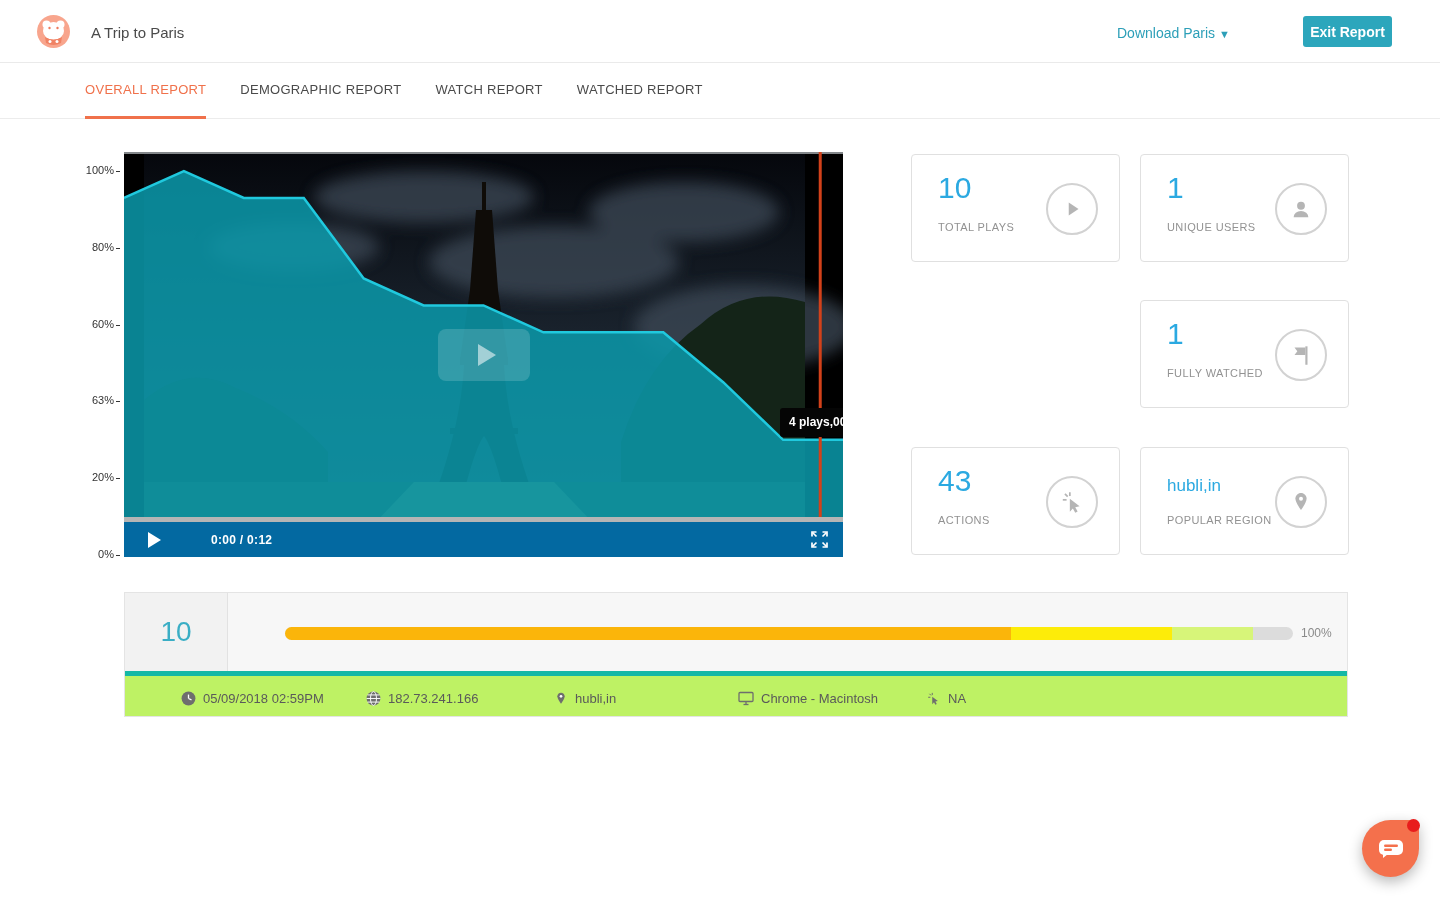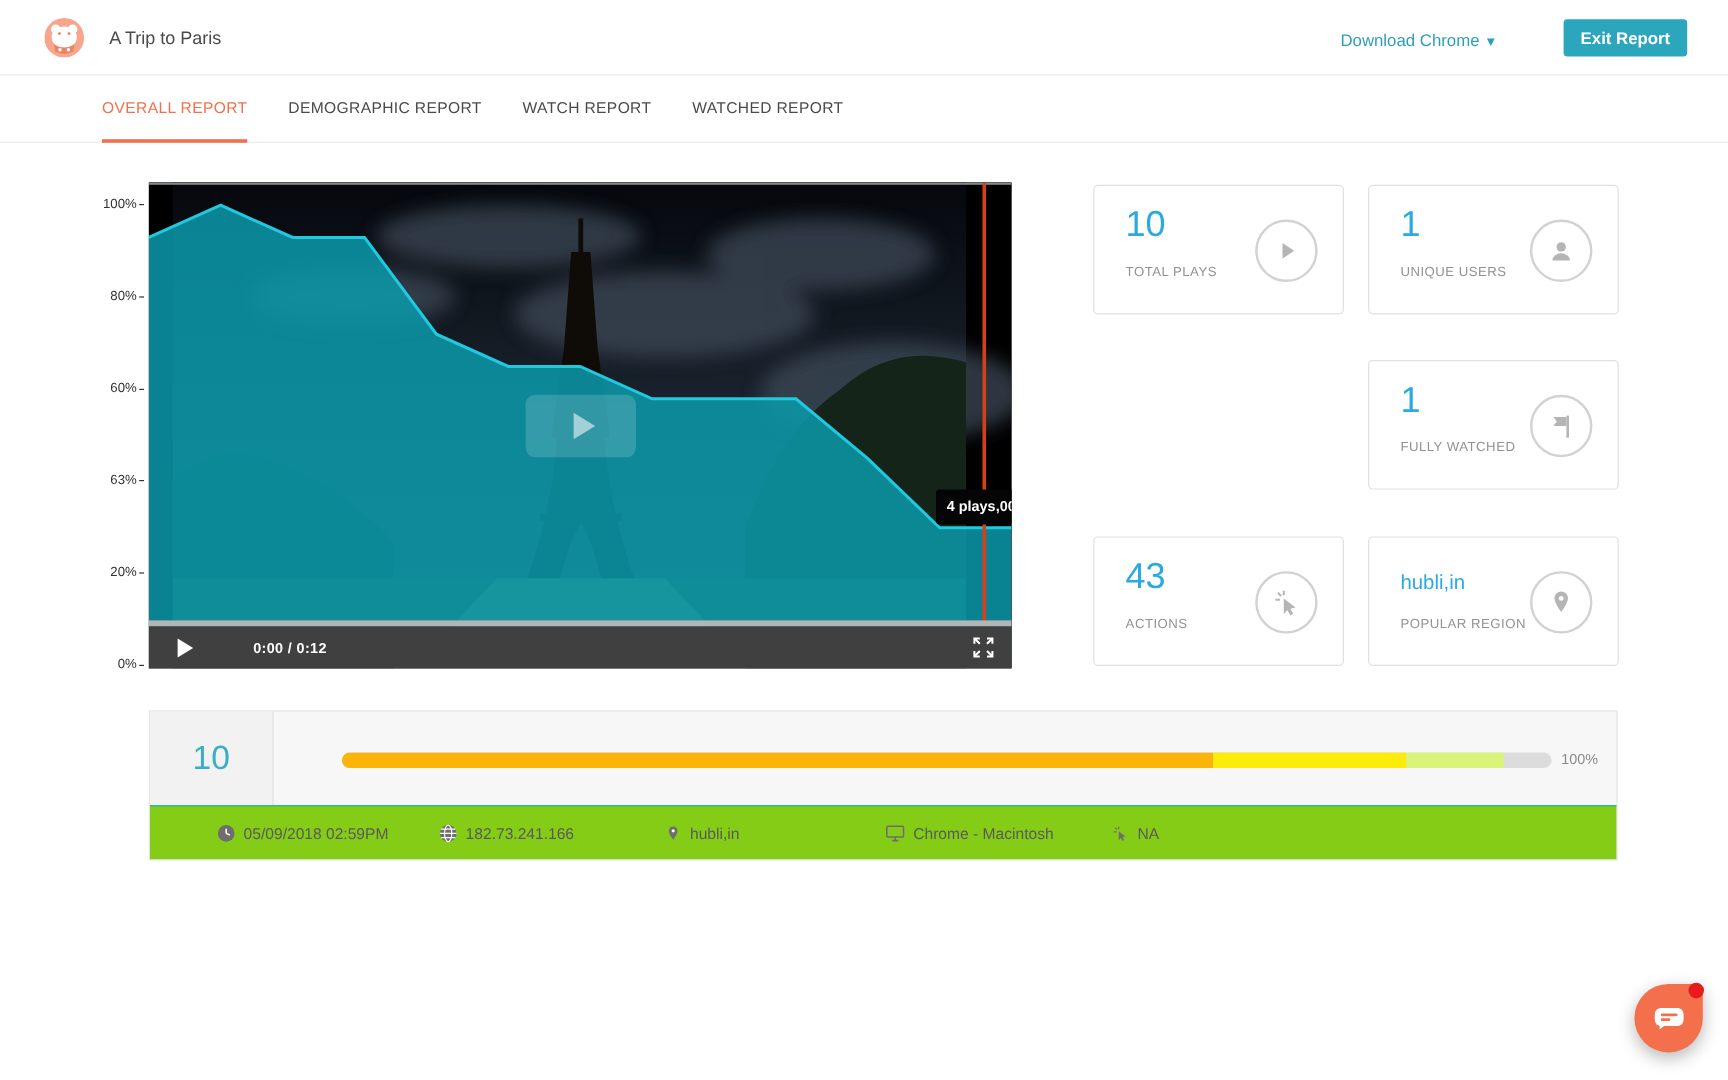--- a/index.html
+++ b/index.html
@@ -5,21 +5,21 @@
   * { margin:0; padding:0; box-sizing:border-box; }
   html,body { width:1440px; height:900px; }
   body { font-family:"Liberation Sans", sans-serif; background:#fff; position:relative; overflow:hidden; }
 
   
   .header { position:absolute; top:0; left:0; width:1440px; height:63px; background:#fff; border-bottom:1px solid #eaeaea; z-index:5;padding-left:31px; }
   .logo { position:absolute; left:37px; top:15px; width:33px; height:33px; }
   .page-title { position:absolute; left:91px; top:24px; font-size:15px; color:#4a4a4a; }
   .download-link { position:absolute; left:1117px; top:25px; font-size:14px; color:#2c9fb8; cursor:pointer; }
   .download-link .caret { font-size:11px; margin-left:4px; }
-  .exit-btn { position:absolute; left:1303px; top:16px; width:103px; height:31px; background:#2ca6bc; color:#fff; font-size:14px; font-weight:600; border:none; border-radius:3px; font-family:"Liberation Sans",sans-serif; cursor:pointer; }
+  .exit-btn { position:absolute; left:1303px; top:16px; width:89px; height:31px; background:#2ca6bc; color:#fff; font-size:14px; font-weight:600; border:none; border-radius:3px; font-family:"Liberation Sans",sans-serif; cursor:pointer; }
 
   
   .tabbar { position:absolute; top:63px; left:0; width:1440px; height:56px; background:#fff; border-bottom:1px solid #ececec; display:flex; padding-left:85px; gap:34px; z-index:4; }
   .tab { font-size:13px; color:#4a4a4a; letter-spacing:.3px; line-height:53px; height:56px; border-bottom:3px solid transparent; cursor:pointer; white-space:nowrap; }
   .tab.active { color:#f0714b; border-bottom-color:#f0714b; }
 
   
   .main { position:absolute; top:119px; left:0; width:1440px; height:781px;padding-left:20px; }
 
   
@@ -28,21 +28,21 @@
   .ytick .dash { display:inline-block; width:4px; height:1px; background:#333; vertical-align:middle; margin-left:2px; }
 
   
   .video-wrap { position:absolute; left:124px; top:33px; width:719px; height:405px; background:#000; overflow:hidden; }
   .video-wrap svg.scene { position:absolute; left:0; top:0; }
   .chart-svg { position:absolute; left:0; top:0; }
   .chart-tooltip { position:absolute; left:656px; top:256px; height:29px; width:96px; background:#050505; border-radius:3px; color:#fff; font-size:12px; font-weight:bold; line-height:29px; padding-left:9px; white-space:nowrap; z-index:3; }
   .big-play { position:absolute; left:314px; top:177px; width:92px; height:52px; background:rgba(255,255,255,.16); border-radius:8px; display:flex; align-items:center; justify-content:center; z-index:2; cursor:pointer; }
   .big-play .tri { width:0; height:0; border-top:11px solid transparent; border-bottom:11px solid transparent; border-left:18px solid rgba(255,255,255,.55); margin-left:6px; }
   .scrubber { position:absolute; left:0; top:365px; width:719px; height:5px; background:#b5b5b5; z-index:4; cursor:pointer; }
-  .controls { position:absolute; left:0; bottom:0; width:719px; height:35px; background:#404040; display:flex; align-items:center; z-index:5; }
+  .controls { position:absolute; left:0; bottom:0; width:719px; height:35px; background:#0369a1; display:flex; align-items:center; z-index:5; }
   .ctrl-play { width:0; height:0; border-top:8px solid transparent; border-bottom:8px solid transparent; border-left:13px solid #fff; margin-left:24px; cursor:pointer; }
   .ctrl-time { color:#fff; font-size:12px; font-weight:600; margin-left:50px; letter-spacing:.3px; }
   .ctrl-fullscreen { position:absolute; right:14px; top:8px; cursor:pointer; }
 
   
   .card { position:absolute; width:209px; height:108px; background:#fff; border:1px solid #e0e0e0; border-radius:4px; }
   .card .value { position:absolute; left:26px; top:16px; font-size:30px; color:#2ba9e1; }
   .card .value.small { font-size:17px; top:28px; }
   .card .label { position:absolute; left:26px; top:66px; font-size:11px; color:#929292; letter-spacing:.4px; }
   .card .icon-circle { position:absolute; right:21px; top:28px; width:52px; height:52px; border:2px solid #d2d2d2; border-radius:50%; display:flex; align-items:center; justify-content:center; }
@@ -50,21 +50,21 @@
   .c3 { left:911px; top:181px; } .c4 { left:1140px; top:181px; }
   .c5 { left:911px; top:328px; } .c6 { left:1140px; top:328px; }
 
   
   .panel { position:absolute; left:124px; top:473px; width:1224px; height:125px; border:1px solid #e4e4e4; background:#f7f7f7; }
   .panel-count-cell { position:absolute; left:0; top:0; width:103px; height:78px; border-right:1px solid #e2e2e2; background:#f2f2f2; text-align:center; }
   .panel-count { font-size:28px; color:#3aaec5; line-height:78px; }
   .bar-track { position:absolute; left:160px; top:34px; width:1008px; height:13px; border-radius:7px; background:#dcdcdc; overflow:hidden; display:flex; }
   .bar-track .seg { height:13px; }
   .bar-label { position:absolute; left:1176px; top:33px; font-size:12px; color:#8a8a8a; }
-  .panel-details { position:absolute; left:0; top:78px; width:1222px; height:45px; border-top:1px solid #14b8a6; background:#84cc16; }
+  .panel-details { position:absolute; left:0; top:78px; width:1222px; height:45px; border-top:5px solid #14b8a6; background:#bef264; }
   .detail-item { position:absolute; top:0; height:45px; display:flex; align-items:center; gap:7px; font-size:13px; color:#5a5a5a; }
   .d1{left:56px;} .d2{left:241px;} .d3{left:429px;} .d4{left:613px;} .d5{left:801px;}
 
   
   .chat-bubble { position:absolute; right:21px; bottom:23px; width:57px; height:57px; background:#f4704c; border-radius:50% 6px 50% 50%; box-shadow:0 5px 14px rgba(0,0,0,.28); display:flex; align-items:center; justify-content:center; cursor:pointer; z-index:10; }
   .chat-dot { position:absolute; right:-1px; top:-1px; width:13px; height:13px; background:#e81c1c; border-radius:50%; }
 </style>
 </head>
 <body>
 
@@ -75,21 +75,21 @@
     <circle cx="23.5" cy="9.5" r="4" fill="#fff"></circle>
     <ellipse cx="16.5" cy="16" rx="10.5" ry="9" fill="#fff"></ellipse>
     <circle cx="12.5" cy="13" r="1.2" fill="#ef7a5d"></circle>
     <circle cx="20.5" cy="13" r="1.2" fill="#ef7a5d"></circle>
     <path d="M8 22 q8.5 5 17 0 l-1 6 q-7.5 4 -15 0 z" fill="#f08264"></path>
     <circle cx="13" cy="26.5" r="1.5" fill="#fff"></circle>
     <circle cx="20" cy="26.5" r="1.5" fill="#fff"></circle>
   </svg>
   <div class="page-title">A Trip to Paris</div>
   <div class="download-link">
-    <span>Download Chrome</span><span class="caret">▼</span>
+    <span>Download Paris</span><span class="caret">▼</span>
   </div>
   <button class="exit-btn">Exit Report</button>
 </div>
 
 <div class="tabbar">
   <div class="tab active">OVERALL REPORT</div>
   <div class="tab">DEMOGRAPHIC REPORT</div>
   <div class="tab">WATCH REPORT</div>
   <div class="tab">WATCHED REPORT</div>
 </div>

